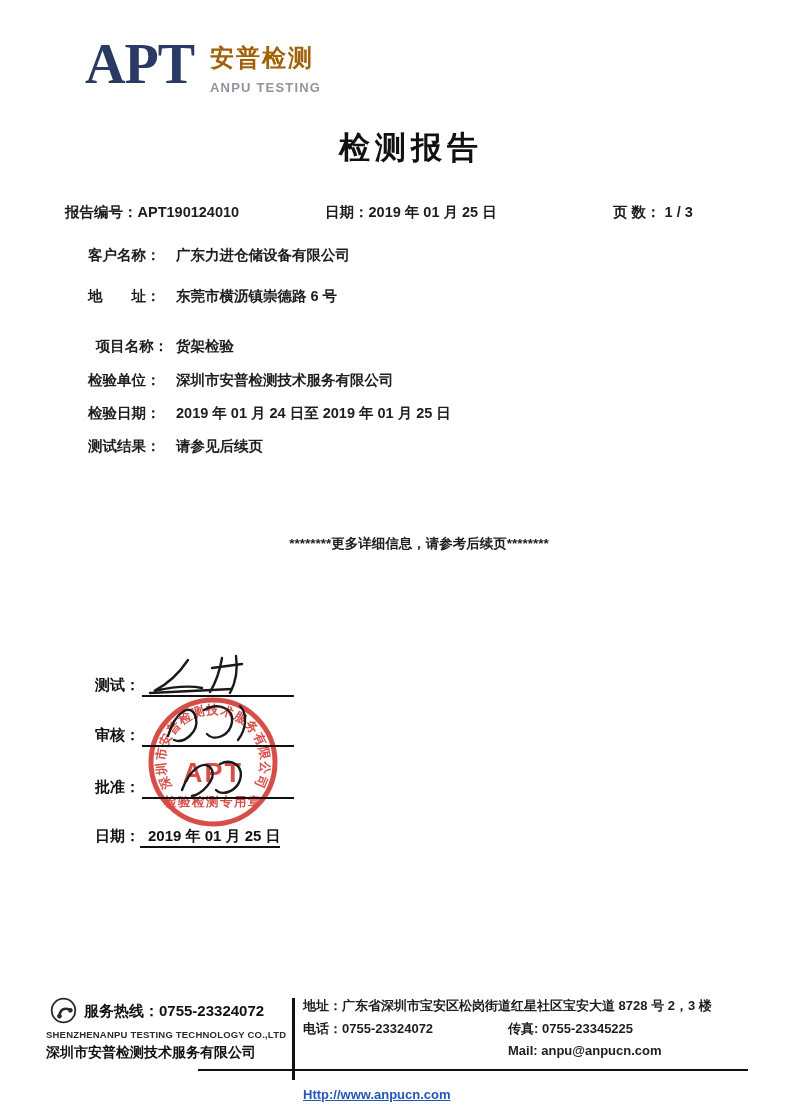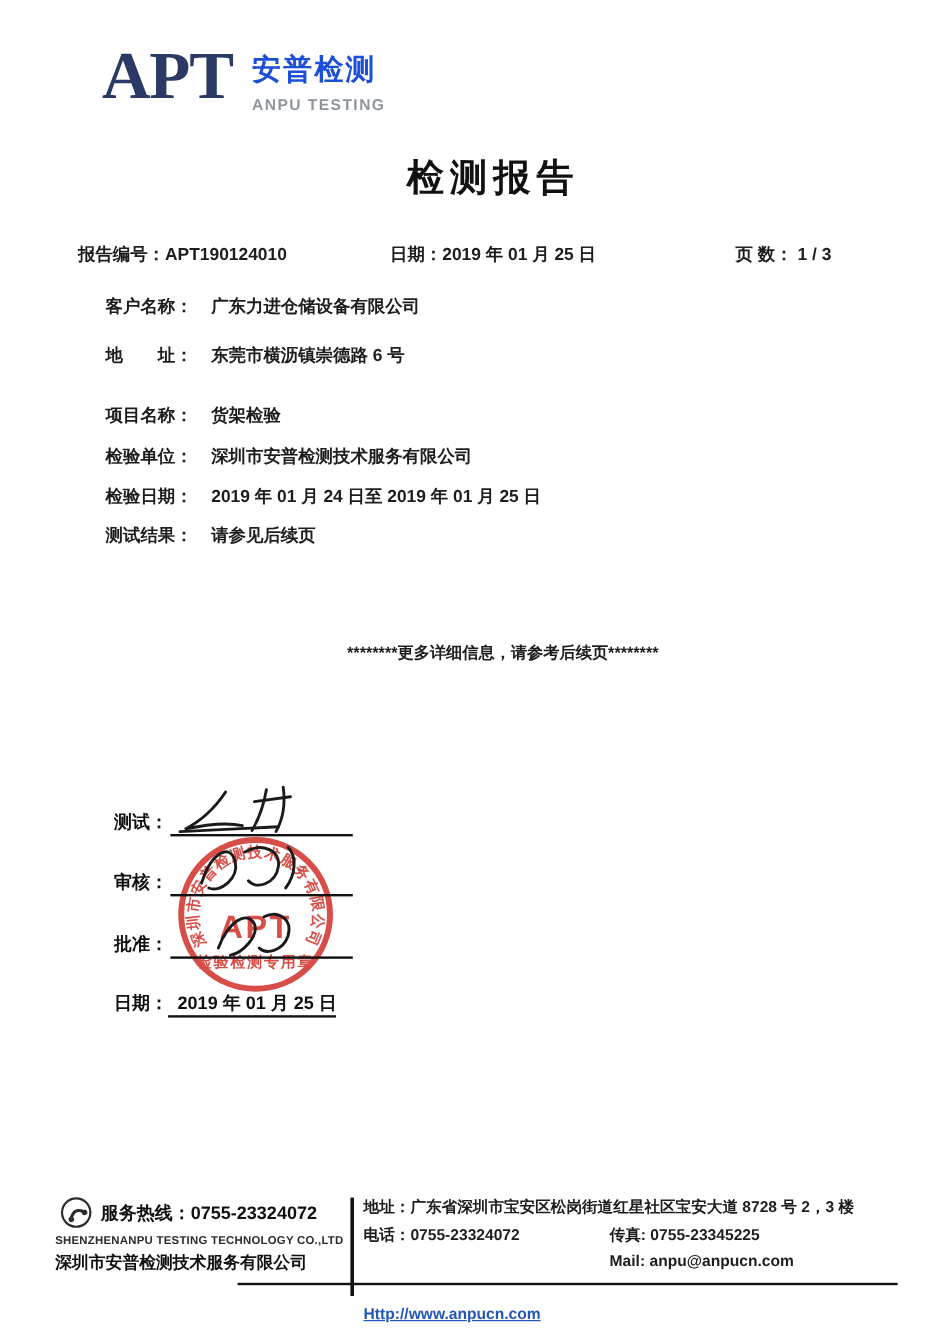--- a/index.html
+++ b/index.html
@@ -12,21 +12,21 @@
     overflow:hidden;
   }
   .abs{position:absolute;}
 
   
   .logo-apt{
     font-weight:bold;font-size:56px;line-height:1;
     color:#2a3a64;letter-spacing:-1px;
     font-family:"Liberation Serif","DejaVu Serif",serif;
   }
-  .logo-cn{font-size:24px;font-weight:bold;color:#1d4ed8;letter-spacing:2px;}
+  .logo-cn{font-size:24px;font-weight:bold;color:#a16207;letter-spacing:2px;}
   .logo-en{font-size:13px;font-weight:bold;color:#8f959d;letter-spacing:1.2px;margin-top:6px;}
 
   
   .doc-title{
     width:790px;text-align:center;
     font-size:31px;font-weight:bold;color:#111;letter-spacing:5px;
   }
 
   .b14{font-size:14.5px;font-weight:bold;color:#1d1d1d;white-space:nowrap;}
   .b13{font-size:13px;font-weight:bold;color:#1d1d1d;white-space:nowrap;}
@@ -73,21 +73,21 @@
     <span>页 数：</span>&nbsp;<span>1 / 3</span>
   </div>
 
   <div class="abs b14" style="left:88px;top:246px;">
     <span style="display:inline-block;width:88px;">客户名称：</span><span>广东力进仓储设备有限公司</span>
   </div>
   <div class="abs b14" style="left:88px;top:287px;">
     <span style="display:inline-block;width:88px;">地　　址：</span><span>东莞市横沥镇崇德路 6 号</span>
   </div>
   <div class="abs b14" style="left:88px;top:337px;">
-    <span style="display:inline-block;width:88px;">项目名称：</span><span>货架检验</span>
+    <span style="display:inline-block;width:88px;text-align:center;">项目名称：</span><span>货架检验</span>
   </div>
   <div class="abs b14" style="left:88px;top:371px;">
     <span style="display:inline-block;width:88px;">检验单位：</span><span>深圳市安普检测技术服务有限公司</span>
   </div>
   <div class="abs b14" style="left:88px;top:404px;">
     <span style="display:inline-block;width:88px;">检验日期：</span><span>2019 年 01 月 24 日至 2019 年 01 月 25 日</span>
   </div>
   <div class="abs b14" style="left:88px;top:437px;">
     <span style="display:inline-block;width:88px;">测试结果：</span><span>请参见后续页</span>
   </div>

